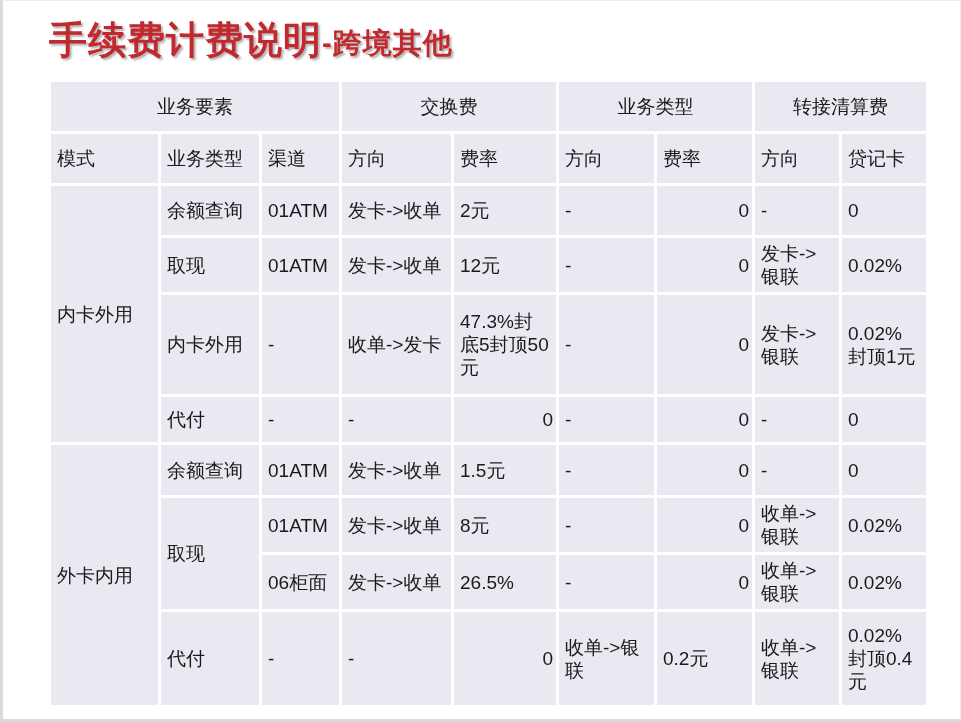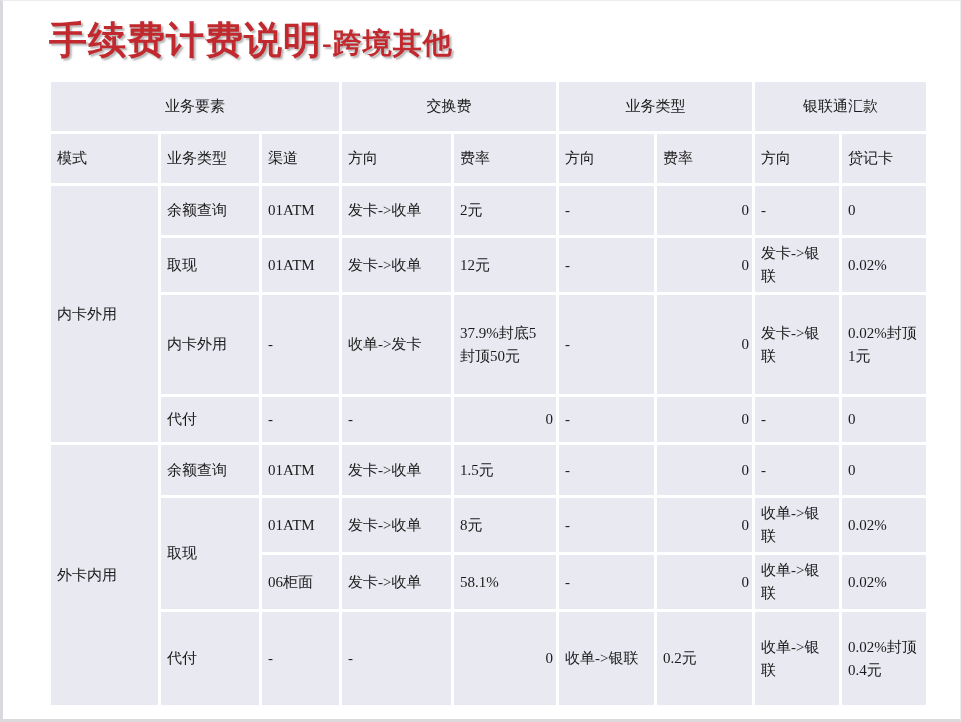--- a/index.html
+++ b/index.html
@@ -6,38 +6,38 @@
   .slide{
     position:relative;
     width:961px;height:722px;
     background:#fff;
     box-sizing:border-box;
     border-left:3px solid #dadade;
     border-bottom:3px solid #dadade;
     border-top:1px solid #ececef;
     border-right:1px solid #ececef;
     overflow:hidden;
-    font-family:Liberation Serif, serif;
+    font-family:Liberation Sans, sans-serif;
   }
   .title{
     position:absolute;left:46px;top:14px;
     white-space:nowrap;
     color:var(--title-red,#c2292e);
     font-weight:bold;
     text-shadow:2px 2px 2px rgba(90,90,90,0.45);
     letter-spacing:1px;
   }
   .title-main{font-size:38px;}
   .title-suffix{font-size:29px;}
   table.fee{
     position:absolute;left:45px;top:78px;
     border-collapse:collapse;
     table-layout:fixed;
     width:878px;
-    font-size:15px;
+    font-size:19px;
     line-height:23px;
     color:var(--text-dark,#1a1a1a);
   }
   table.fee th, table.fee td{
     background:var(--cell-bg,#e9e9f1);
     border:3px solid var(--grid,#ffffff);
     padding:4px 6px;
     vertical-align:middle;
     text-align:left;
     font-weight:normal;
@@ -67,21 +67,21 @@
         <col style="width: 98px;">
         <col style="width: 98px;">
         <col style="width: 87px;">
         <col style="width: 87px;">
       </colgroup>
     <thead>
         <tr>
           <th colspan="3" class="group">业务要素</th>
           <th colspan="2" class="group">交换费</th>
           <th colspan="2" class="group">业务类型</th>
-          <th colspan="2" class="group">银联通汇款</th>
+          <th colspan="2" class="group">转接清算费</th>
         </tr>
         <tr>
           <th class="col0">模式</th>
           <th class="col1">业务类型</th>
           <th class="col2">渠道</th>
           <th class="col3">方向</th>
           <th class="col4">费率</th>
           <th class="col5">方向</th>
           <th class="col6">费率</th>
           <th class="col7">方向</th>
@@ -107,21 +107,21 @@
           <td class="col4">12元</td>
           <td class="col5">-</td>
           <td class="col6 al-r">0</td>
           <td class="col7">发卡-&gt;银联</td>
           <td class="col8">0.02%</td>
         </tr>
         <tr style="height: 102px;">
           <td class="col1">内卡外用</td>
           <td class="col2">-</td>
           <td class="col3">收单-&gt;发卡</td>
-          <td class="col4">37.9%封底5封顶50元</td>
+          <td class="col4">47.3%封底5封顶50元</td>
           <td class="col5">-</td>
           <td class="col6 al-r">0</td>
           <td class="col7">发卡-&gt;银联</td>
           <td class="col8">0.02%封顶1元</td>
         </tr>
         <tr style="height: 48px;">
           <td class="col1">代付</td>
           <td class="col2">-</td>
           <td class="col3">-</td>
           <td class="col4 al-r">0</td>
@@ -147,21 +147,21 @@
           <td class="col3">发卡-&gt;收单</td>
           <td class="col4">8元</td>
           <td class="col5">-</td>
           <td class="col6 al-r">0</td>
           <td class="col7">收单-&gt;银联</td>
           <td class="col8">0.02%</td>
         </tr>
         <tr style="height: 53px;">
           <td class="col2">06柜面</td>
           <td class="col3">发卡-&gt;收单</td>
-          <td class="col4">58.1%</td>
+          <td class="col4">26.5%</td>
           <td class="col5">-</td>
           <td class="col6 al-r">0</td>
           <td class="col7">收单-&gt;银联</td>
           <td class="col8">0.02%</td>
         </tr>
         <tr style="height: 96px;">
           <td class="col1">代付</td>
           <td class="col2">-</td>
           <td class="col3">-</td>
           <td class="col4 al-r">0</td>

